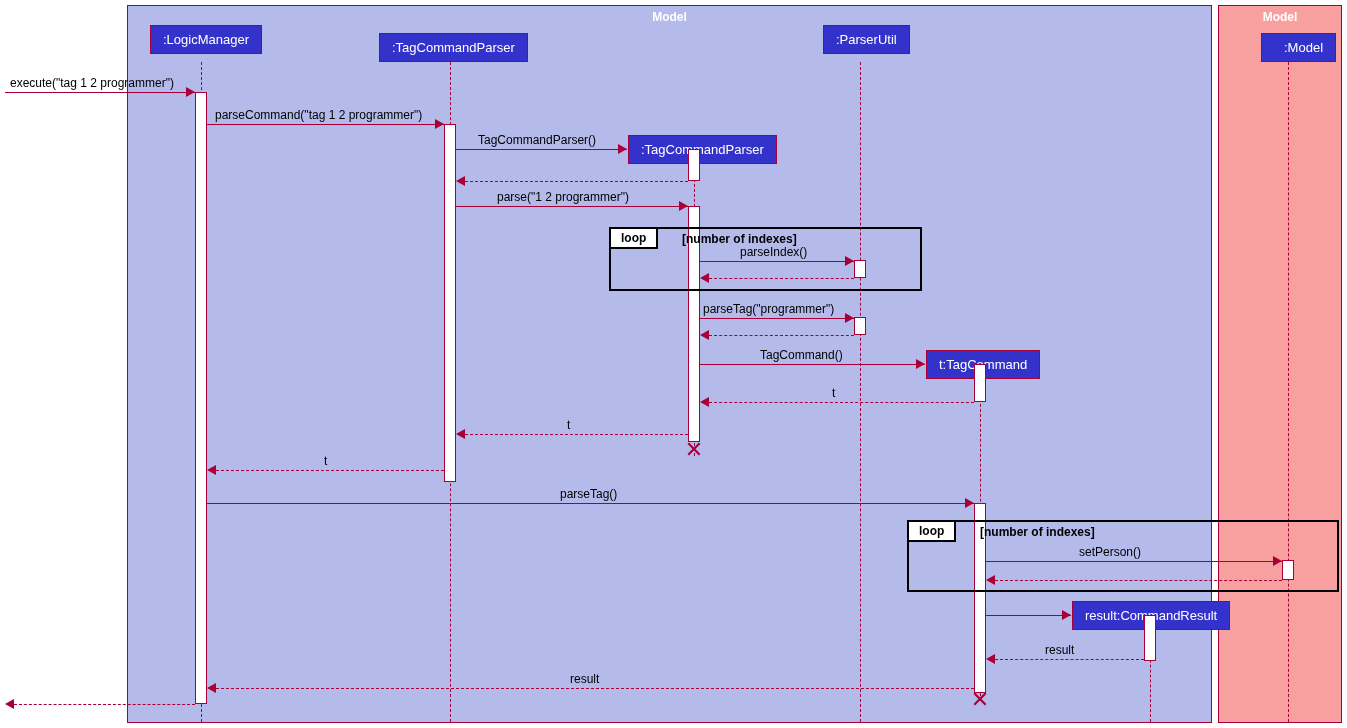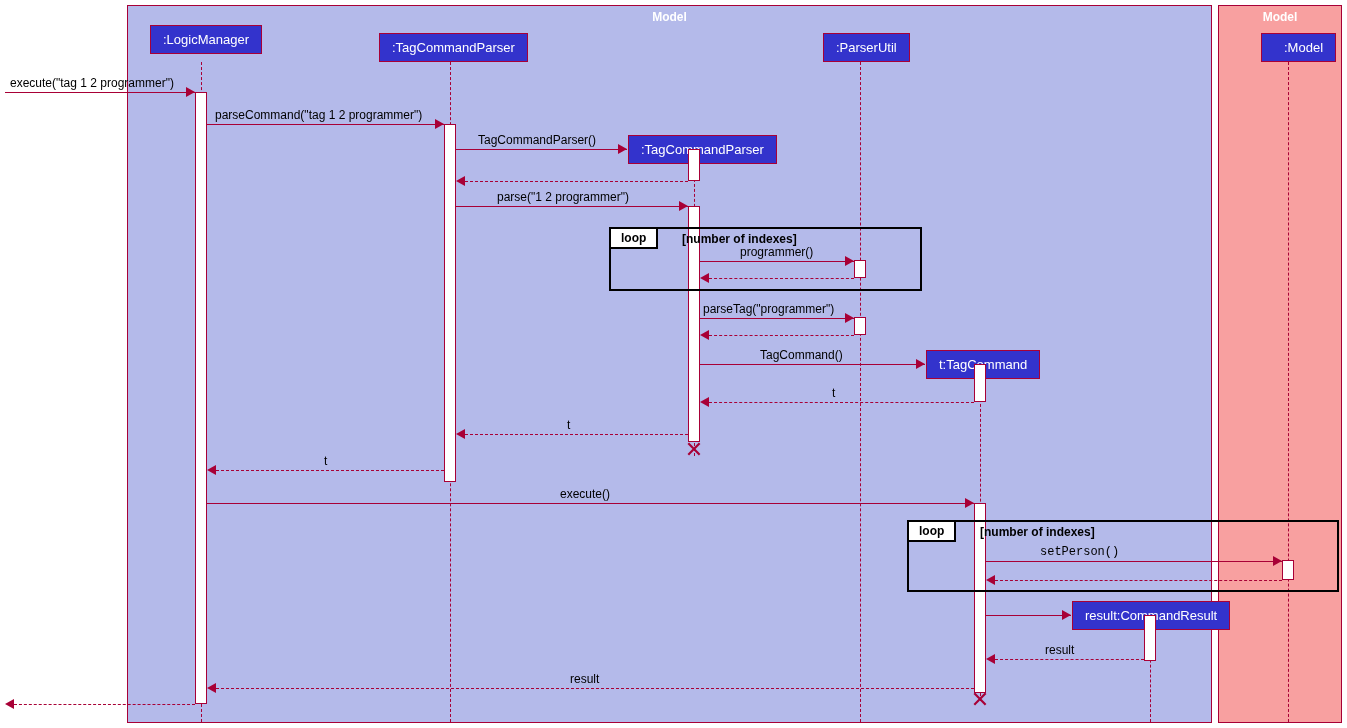--- a/index.html
+++ b/index.html
@@ -115,21 +115,21 @@
 <div class="box-logic">
   <div class="box-title">Model</div>
 </div>
 <div class="box-model">
   <div class="box-title">Model</div>
 </div>
 
 <div class="participant" style="left:150px; top:25px;">:LogicManager</div>
 <div class="participant" style="left:379px; top:33px;">:TagCommandParser</div>
 <div class="participant" style="left:628px; top:135px;">:TagCommandParser</div>
-<div class="participant" style="left:823px; top:33px;">:ParserUtil</div>
+<div class="participant" style="left:823px; top:25px;">:ParserUtil</div>
 <div class="participant" style="left:926px; top:350px;">t:TagCommand</div>
 <div class="participant" style="left:1072px; top:601px;">result:CommandResult</div>
 <div class="participant" style="left:1261px; top:33px;padding-left:22px;">:Model</div>
 
 <div class="lifeline" style="left:201px; top:62px; height:660px;"></div>
 <div class="lifeline" style="left:450px; top:62px; height:660px;"></div>
 <div class="lifeline" style="left:694px; top:164px; height:292px;"></div>
 <div class="lifeline" style="left:860px; top:62px; height:660px;"></div>
 <div class="lifeline" style="left:980px; top:379px; height:322px;"></div>
 <div class="lifeline" style="left:1150px; top:630px; height:92px;"></div>
@@ -163,21 +163,21 @@
 
 <div class="msg" style="left:497px; top:190px;">parse("1 2 programmer")</div>
 <div class="arrow-line" style="left:456px; top:206px; width:232px;"></div>
 <div class="arrow-head-r" style="left:679px; top:201px;"></div>
 
 <div class="loop-frame" style="left:609px; top:227px; width:313px; height:64px;">
   <div class="loop-tab">loop</div>
   <div class="loop-cond" style="left:71px; top:3px;">[number of indexes]</div>
 </div>
 
-<div class="msg" style="left:740px; top:245px;">programmer()</div>
+<div class="msg" style="left:740px; top:245px;">parseIndex()</div>
 <div class="arrow-line" style="left:700px; top:261px; width:154px;"></div>
 <div class="arrow-head-r" style="left:845px; top:256px;"></div>
 <div class="arrow-dash" style="left:709px; top:278px; width:145px;"></div>
 <div class="arrow-head-l" style="left:700px; top:273px;"></div>
 
 <div class="msg" style="left:703px; top:302px;">parseTag("programmer")</div>
 <div class="arrow-line" style="left:700px; top:318px; width:154px;"></div>
 <div class="arrow-head-r" style="left:845px; top:313px;"></div>
 <div class="arrow-dash" style="left:709px; top:335px; width:145px;"></div>
 <div class="arrow-head-l" style="left:700px; top:330px;"></div>
@@ -193,30 +193,30 @@
 <div class="msg" style="left:567px; top:418px;">t</div>
 <div class="arrow-dash" style="left:465px; top:434px; width:223px;"></div>
 <div class="arrow-head-l" style="left:456px; top:429px;"></div>
 
 <div class="destroy" style="left:684px; top:440px;">✕</div>
 
 <div class="msg" style="left:324px; top:454px;">t</div>
 <div class="arrow-dash" style="left:216px; top:470px; width:228px;"></div>
 <div class="arrow-head-l" style="left:207px; top:465px;"></div>
 
-<div class="msg" style="left:560px; top:487px;">execute()</div>
+<div class="msg" style="left:560px; top:487px;">parseTag()</div>
 <div class="arrow-line" style="left:207px; top:503px; width:767px;"></div>
 <div class="arrow-head-r" style="left:965px; top:498px;"></div>
 
 <div class="loop-frame" style="left:907px; top:520px; width:432px; height:72px;">
   <div class="loop-tab">loop</div>
   <div class="loop-cond" style="left:71px; top:3px;">[number of indexes]</div>
 </div>
 
-<div class="msg" style="left:1040px; top:545px;font-family:Liberation Mono, monospace;">setPerson()</div>
+<div class="msg" style="left:1079px; top:545px;">setPerson()</div>
 <div class="arrow-line" style="left:986px; top:561px; width:296px;"></div>
 <div class="arrow-head-r" style="left:1273px; top:556px;"></div>
 <div class="arrow-dash" style="left:995px; top:580px; width:287px;"></div>
 <div class="arrow-head-l" style="left:986px; top:575px;"></div>
 
 <div class="arrow-line" style="left:986px; top:615px; width:85px;"></div>
 <div class="arrow-head-r" style="left:1062px; top:610px;"></div>
 
 <div class="msg" style="left:1045px; top:643px;">result</div>
 <div class="arrow-dash" style="left:995px; top:659px; width:149px;"></div>

